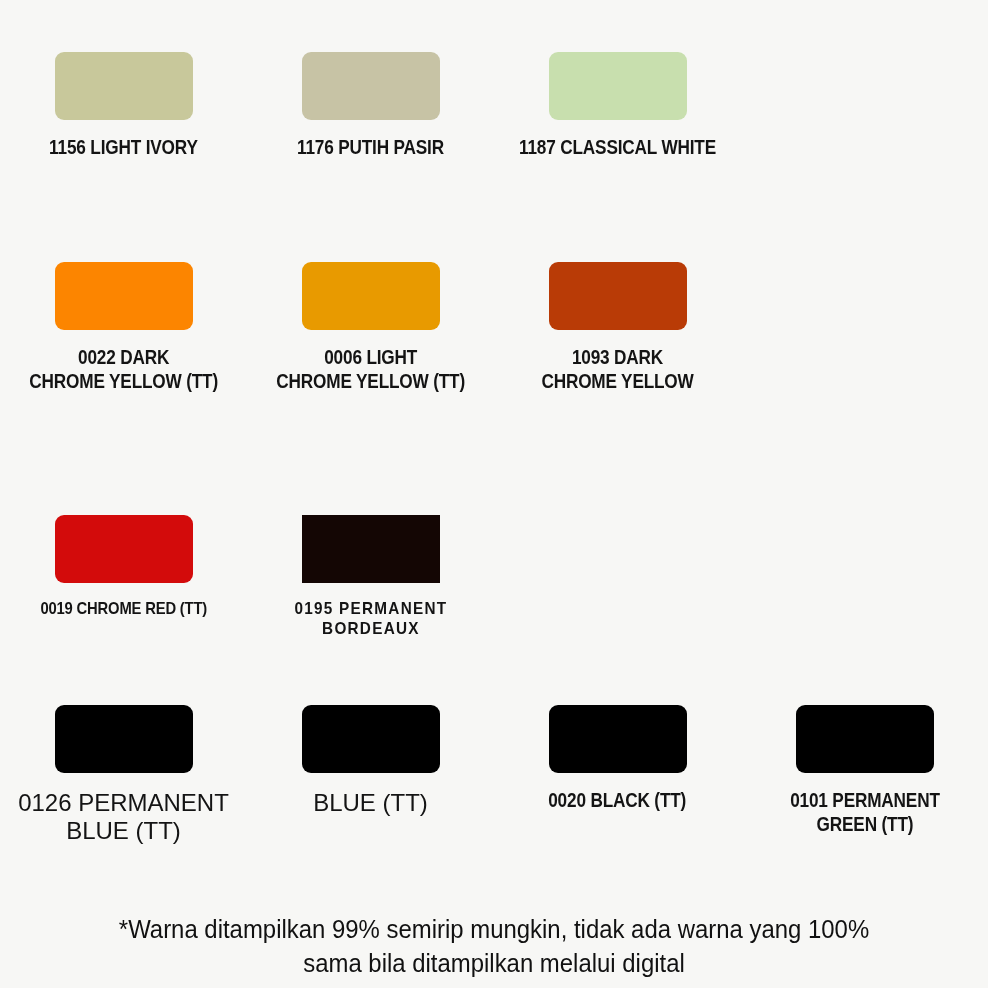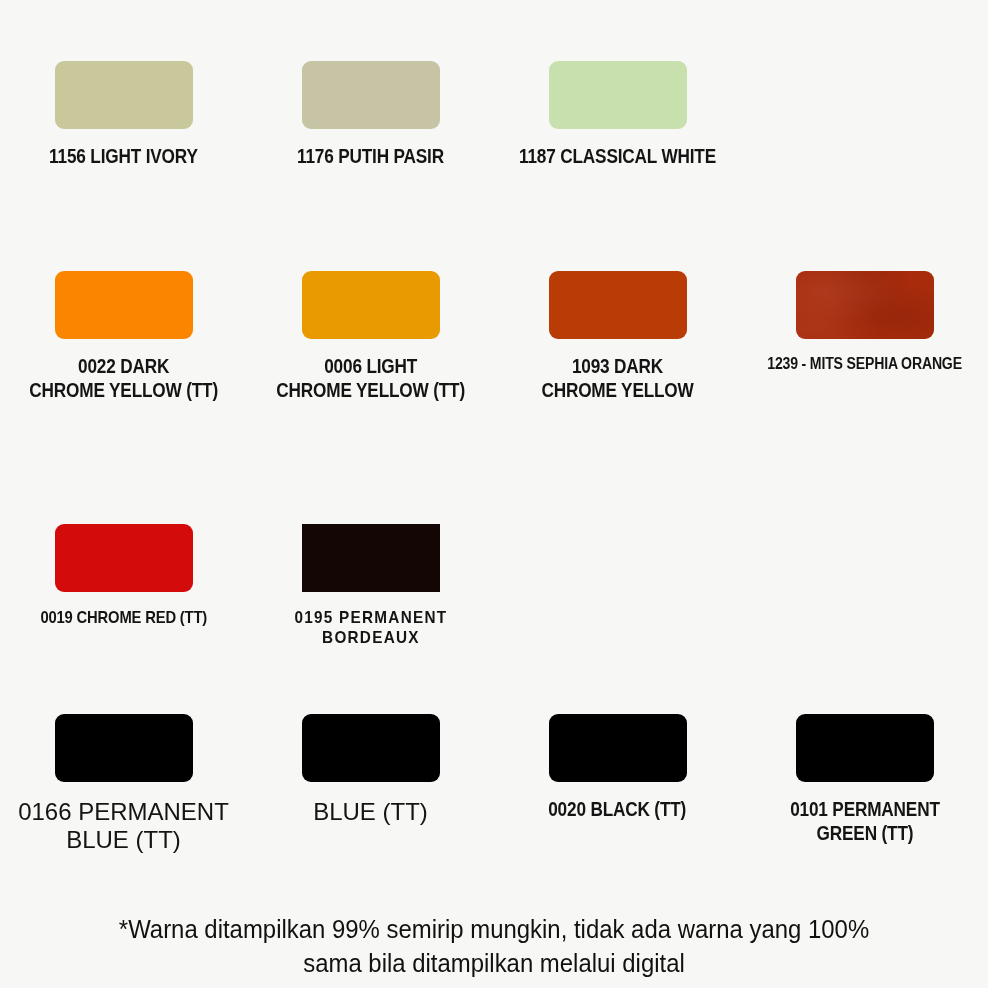--- a/index.html
+++ b/index.html
@@ -17,21 +17,21 @@
   #chart-root {
     position: relative;
     width: 988px;
     height: 988px;
     background: #f7f7f5;
   }
 
   
   .swatch-grid {
     position: absolute;
-    top: 14px;
+    top: 5px;
     left: 0;
     width: 784px;
     display: flex;
     flex-wrap: wrap;
   }
   .swatch-cell {
     width: 247px;
     box-sizing: border-box;
     display: flex;
     flex-direction: column;
@@ -153,40 +153,36 @@
         <div class="swatch-cell">
           <div class="chip" style="background-color: rgb(232, 154, 0);"></div>
           <div class="chip-label cond">0006 LIGHT
 CHROME YELLOW (TT)</div>
         </div>
         <div class="swatch-cell">
           <div class="chip" style="background-color: rgb(185, 59, 6);"></div>
           <div class="chip-label cond">1093 DARK
 CHROME YELLOW</div>
         </div>
-        <div class="swatch-cell">
-          <div class="chip mottled" style="background-color: rgb(168, 43, 12);"></div>
-          <div class="chip-label cond-sm">1239 - MITS SEPHIA ORANGE</div>
-        </div>
       </div>
       <div class="row-band row-2">
         <div class="swatch-cell">
           <div class="chip" style="background-color: rgb(211, 11, 11);"></div>
           <div class="chip-label cond-md">0019 CHROME RED (TT)</div>
         </div>
         <div class="swatch-cell">
           <div class="chip sharp" style="background-color: rgb(20, 6, 4);"></div>
           <div class="chip-label cond-ls">0195 PERMANENT
 BORDEAUX</div>
         </div>
       </div>
       <div class="row-band row-3">
         <div class="swatch-cell">
           <div class="chip" style="background-color: rgb(0, 0, 0);"></div>
-          <div class="chip-label plain">0166 PERMANENT
+          <div class="chip-label plain">0126 PERMANENT
 BLUE (TT)</div>
         </div>
         <div class="swatch-cell">
           <div class="chip" style="background-color: rgb(0, 0, 0);"></div>
           <div class="chip-label plain">BLUE (TT)</div>
         </div>
         <div class="swatch-cell">
           <div class="chip" style="background-color: rgb(0, 0, 0);"></div>
           <div class="chip-label cond">0020 BLACK (TT)</div>
         </div>

